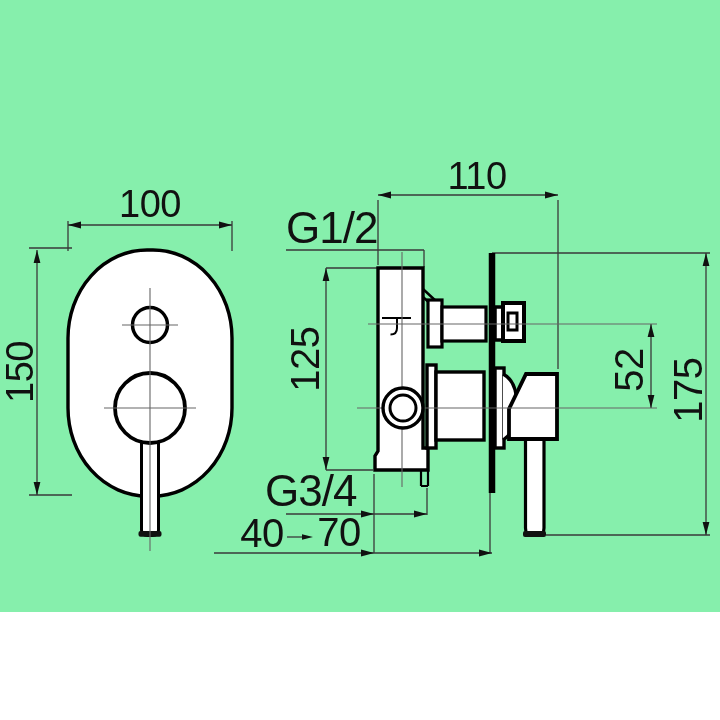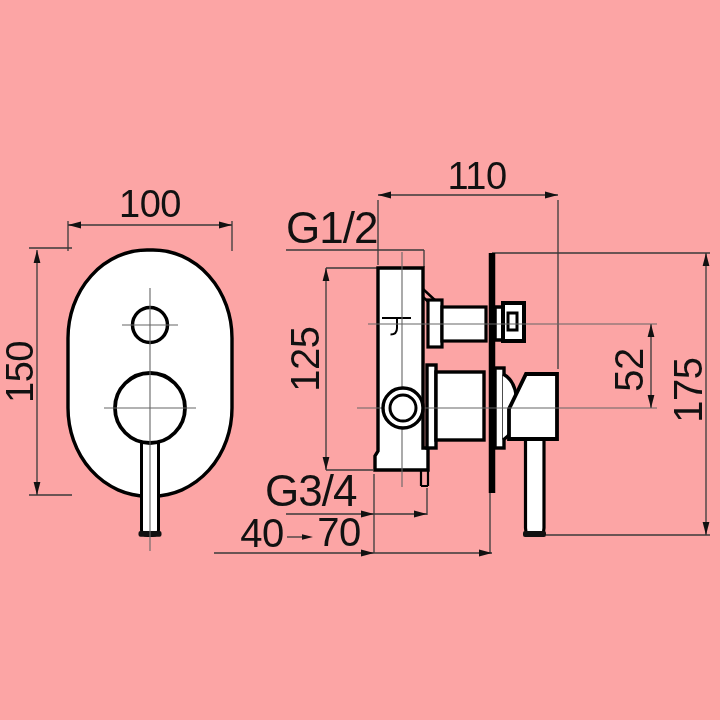--- a/index.html
+++ b/index.html
@@ -1,16 +1,16 @@
 <!DOCTYPE html>
 <html><head>
 <meta charset="utf-8">
 <style>
   html,body{margin:0;padding:0;background:#ffffff;}
-  .canvas{position:relative;width:720px;height:720px;background:#fca5a5;overflow:hidden;
+  .canvas{position:relative;width:720px;height:612px;background:#86efac;overflow:hidden;
           font-family:"Liberation Sans", sans-serif;}
   svg{display:block;}
   .obj{fill:#ffffff;stroke:#000000;stroke-width:3.4;stroke-linejoin:miter;}
   .obj-nf{fill:none;stroke:#000000;stroke-width:2.4;}
   .thick{fill:none;stroke:#000000;stroke-width:6.5;}
   .dim{fill:none;stroke:#3a3a3a;stroke-width:1.3;}
   .cl{fill:none;stroke:#666666;stroke-width:1.1;}
   .arr{fill:#111111;stroke:none;}
   .lbl{fill:#111111;font-size:38px;letter-spacing:-0.5px;}
   .lbl-lg{fill:#111111;font-size:40px;letter-spacing:-0.5px;}

